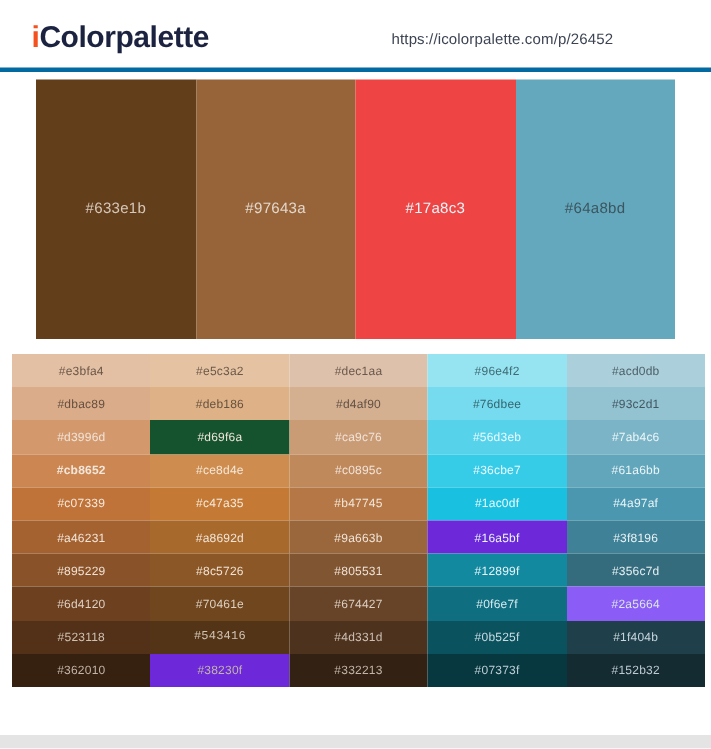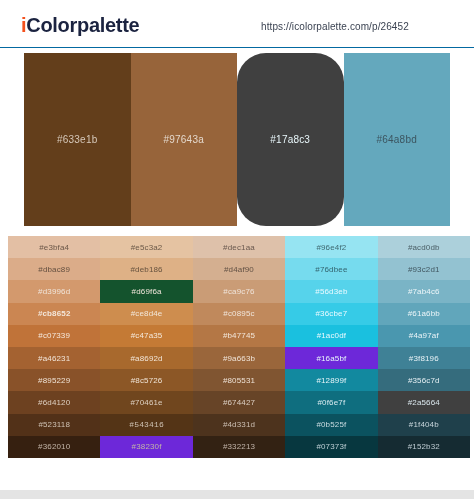--- a/index.html
+++ b/index.html
@@ -14,21 +14,21 @@
     width:474px; height:499px;
     background:#ffffff;
   }
 
   
   .header {
     position:absolute;
     left:0; top:0;
     width:474px; height:48px;
     background:#ffffff;
-    border-bottom:1px solid #0369a1;
+    border-bottom:3px solid #0369a1;
   }
   .brand {
     position:absolute;
     left:21px; top:14px;
     font-size:20px;
     font-weight:bold;
     letter-spacing:-0.3px;
     line-height:22px;
     white-space:nowrap;
   }
@@ -106,21 +106,21 @@
     <div class="site-url">https://icolorpalette.com/p/26452</div>
   </div>
 
   <div class="main-strip">
       <div class="main-swatch" style="background: rgb(99, 62, 27);">
         <span class="hexlabel" style="color: rgb(214, 200, 186);">#633e1b</span>
       </div>
       <div class="main-swatch" style="background: rgb(151, 100, 58);">
         <span class="hexlabel" style="color: rgb(228, 216, 204);">#97643a</span>
       </div>
-      <div class="main-swatch" style="background: #404040; border-radius: 29px;">
+      <div class="main-swatch" style="background: #ef4444;">
         <span class="hexlabel" style="color: rgb(232, 246, 250);">#17a8c3</span>
       </div>
       <div class="main-swatch" style="background: rgb(100, 168, 189);">
         <span class="hexlabel" style="color: rgb(60, 85, 96);">#64a8bd</span>
       </div>
     </div>
 
   <div class="grid">
       <div class="cell" style="background: rgb(227, 191, 164);">
         <span class="hexlabel" style="color: rgb(107, 87, 72);">#e3bfa4</span>
@@ -232,21 +232,21 @@
       </div>
       <div class="cell" style="background: rgb(112, 70, 30);">
         <span class="hexlabel" style="color: rgb(222, 209, 194);">#70461e</span>
       </div>
       <div class="cell" style="background: rgb(103, 68, 39);">
         <span class="hexlabel" style="color: rgb(220, 207, 195);">#674427</span>
       </div>
       <div class="cell" style="background: rgb(15, 110, 127);">
         <span class="hexlabel" style="color: rgb(217, 235, 240);">#0f6e7f</span>
       </div>
-      <div class="cell" style="background: #404040;">
+      <div class="cell" style="background: #8b5cf6;">
         <span class="hexlabel" style="color: rgb(217, 230, 236);">#2a5664</span>
       </div>
       <div class="cell" style="background: rgb(82, 49, 24);">
         <span class="hexlabel" style="color: rgb(206, 192, 178);">#523118</span>
       </div>
       <div class="cell" style="background: rgb(84, 52, 22);">
         <span class="hexlabel" style="color: rgb(206, 193, 178); font-family: Liberation Mono, monospace;">#543416</span>
       </div>
       <div class="cell" style="background: rgb(77, 51, 29);">
         <span class="hexlabel" style="color: rgb(204, 191, 179);">#4d331d</span>

